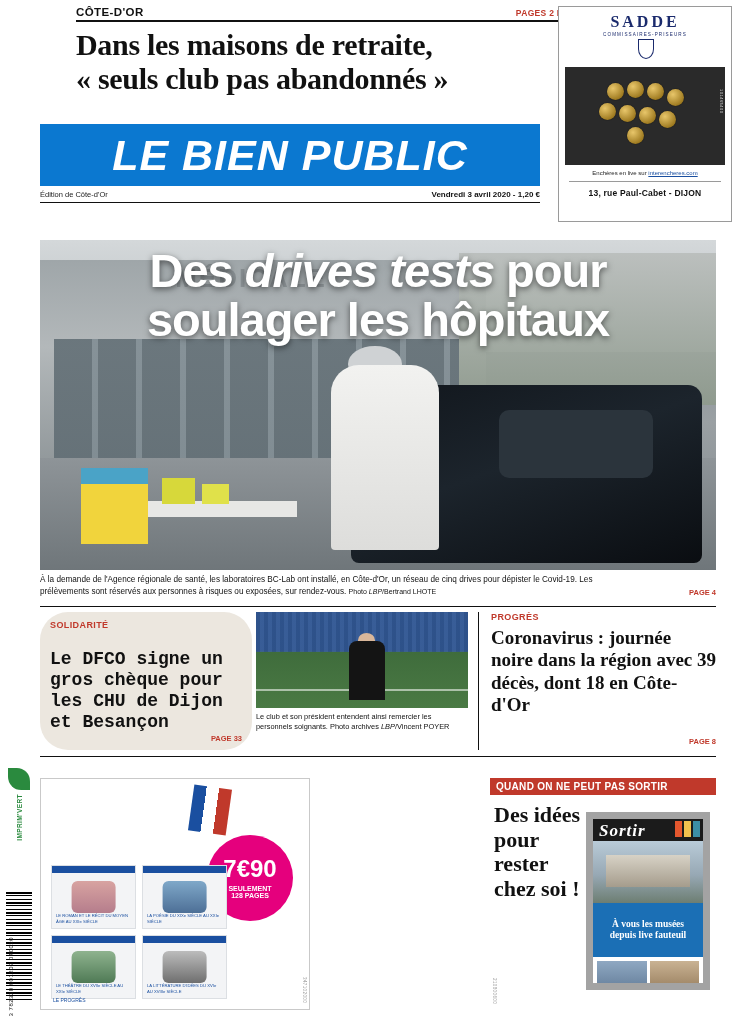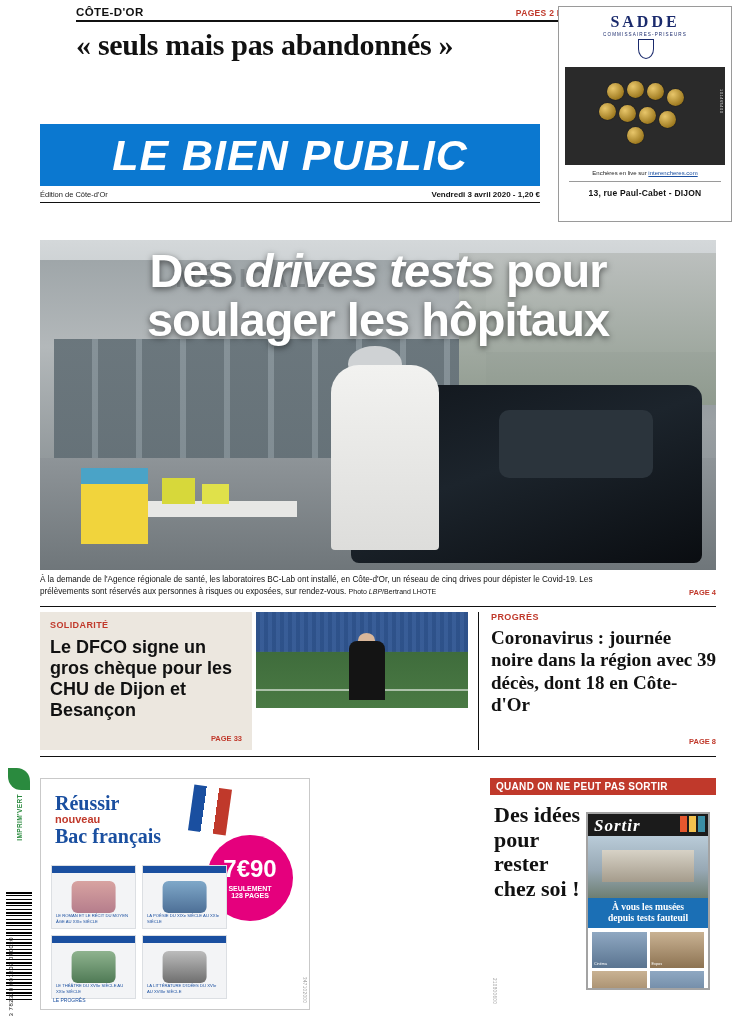--- a/index.html
+++ b/index.html
@@ -216,27 +216,28 @@
   .caption-rule {
     position: absolute; left: 40px; top: 606px; width: 676px;
     border-top: 1px solid #111;
   }
 
   
   .story-left {
     position: absolute; left: 40px; top: 612px; width: 212px; height: 138px;
     background: #ece7df;
     padding: 8px 10px;
+    border-radius: 28px;
   }
   .story-left .kick {
     color: #c0392b; font-size: 9px; font-weight: bold; letter-spacing: .4px;
   }
   .story-left .head {
-    margin-top: 7px;
-    font-family: Liberation Sans, sans-serif;
+    margin-top: 19px;
+    font-family: Liberation Mono, monospace;
     font-weight: bold; font-size: 18px; line-height: 1.16; color: #111;
   }
   .story-left .pg {
     position: absolute; right: 10px; bottom: 7px;
     font-size: 7.5px; font-weight: bold; color: #c0392b;
   }
 
   
   .story-mid {
     position: absolute; left: 256px; top: 612px; width: 212px; height: 138px;
@@ -386,21 +387,21 @@
     background: #c0392b; color: #fff; font-size: 10px; font-weight: bold;
     padding: 3px 6px; letter-spacing: .3px;
   }
   .sortir-head {
     margin-top: 8px; padding-left: 4px;
     font-family: "Liberation Serif", serif; font-weight: bold;
     font-size: 22px; line-height: 1.12; color: #111; width: 96px;
   }
   .mag-cover {
     position: absolute; right: 6px; top: 34px; width: 124px; height: 178px;
-    border: 2px solid #a3a3a3; background: #fff; overflow: hidden;
+    border: 7px solid #a3a3a3; background: #fff; overflow: hidden;
   }
   .mag-top {
     height: 22px; background: #1b1b1b; position: relative;
   }
   .mag-top .brand {
     position: absolute; left: 6px; top: 2px; color: #fff;
     font-family: "Liberation Serif", serif; font-style: italic;
     font-weight: bold; font-size: 17px; letter-spacing: 1px;
   }
   .mag-swatches {
@@ -412,21 +413,21 @@
     background: linear-gradient(180deg, #b9cbd8 0%, #97a8b4 55%, #6d7e72 100%);
     position: relative;
   }
   .mag-photo .bldg {
     position: absolute; left: 12%; top: 22%; width: 76%; height: 52%;
     background: linear-gradient(180deg, #d7d2c6, #a59c8c);
   }
   .mag-band {
     background: #1b6fb5; color: #fff; text-align: center;
     font-family: "Liberation Serif", serif; font-weight: bold;
-    font-size: 9.5px; line-height: 1.15; padding: 4px 2px;
+    font-size: 9.5px; line-height: 1.15; padding: 16px 2px;
   }
   .mag-grid {
     display: grid; grid-template-columns: 1fr 1fr; gap: 3px; padding: 4px;
   }
   .mag-cell { height: 36px; background: #e3e6ea; position: relative; overflow: hidden; }
   .mag-cell.a { background: linear-gradient(180deg,#8fa8c2,#5a7490); }
   .mag-cell.b { background: linear-gradient(180deg,#c9b293,#8d7352); }
   .mag-cell .t { position: absolute; left: 2px; bottom: 2px; font-size: 3.8px; color: #fff; }
   .sortir-code-v {
     position: absolute; left: 2px; bottom: 6px;
@@ -438,21 +439,22 @@
 <body>
 
 <div class="page">
 
   <div class="top-strip">
     <div class="kicker-row">
       <div class="kicker">CÔTE-D'OR</div>
       <div class="pages-ref">PAGES 2 ET 3</div>
     </div>
     <div class="top-head">
-      <div>« seuls mais pas abandonnés »</div>
+      <div>Dans les maisons de retraite,</div>
+      <div>« seuls club pas abandonnés »</div>
     </div>
   </div>
 
   <div class="ad-top">
     <div class="brand">
       <div class="brand-name">SADDE</div>
       <div class="brand-sub">COMMISSAIRES-PRISEURS</div>
       <div class="crest"></div>
     </div>
     <div class="photo">
@@ -522,42 +524,40 @@
     <div class="pg">PAGE 33</div>
   </div>
 
   <div class="story-mid">
     <div class="photo">
       <div class="sm-crowd"></div>
       <div class="sm-pitch-line"></div>
       <div class="sm-man-head"></div>
       <div class="sm-man-body"></div>
     </div>
+    <div class="cap">
+      <span>Le club et son président entendent ainsi remercier les personnels soignants. </span><span>Photo archives </span><i>LBP</i><span>/Vincent POYER</span>
+    </div>
   </div>
 
   <div class="story-right">
     <div class="kick">PROGRÈS</div>
     <div class="head">Coronavirus : journée noire dans la région avec 39 décès, dont 18 en Côte-d'Or</div>
     <div class="pg">PAGE 8</div>
   </div>
   <div class="bottom-rule"></div>
 
   <div class="imprim">
     <div class="leaf"></div>
     <span class="label">IMPRIM'VERT</span>
   </div>
   <div class="barcode"></div>
   <div class="barcode-num">3 782320 601203 040030</div>
 
   <div class="ad-bac">
-    <div class="bac-title">
-      <span>Réussir</span>
-      <span class="n">nouveau</span>
-      <span>Bac français</span>
-    </div>
     <div class="bac-flag"></div>
     <div class="bac-price">
       <div class="p">7€90</div>
       <div class="s">SEULEMENT</div>
       <div class="pg">128 PAGES</div>
     </div>
     <div class="bac-covers">
       <div class="cover c1">
         <div class="bar"></div>
         <div class="portrait"></div>
@@ -593,21 +593,21 @@
           <i style="background:#e4572e"></i>
             <i style="background:#f2c14e"></i>
             <i style="background:#3b8ea5"></i>
         </span>
       </div>
       <div class="mag-photo">
         <div class="bldg"></div>
       </div>
       <div class="mag-band">
         <div>À vous les musées</div>
-        <div>depuis tests fauteuil</div>
+        <div>depuis live fauteuil</div>
       </div>
       <div class="mag-grid">
         <div class="mag-cell a">
           <span class="t">Cinéma</span>
         </div>
         <div class="mag-cell b">
           <span class="t">Expos</span>
         </div>
         <div class="mag-cell b">
           

